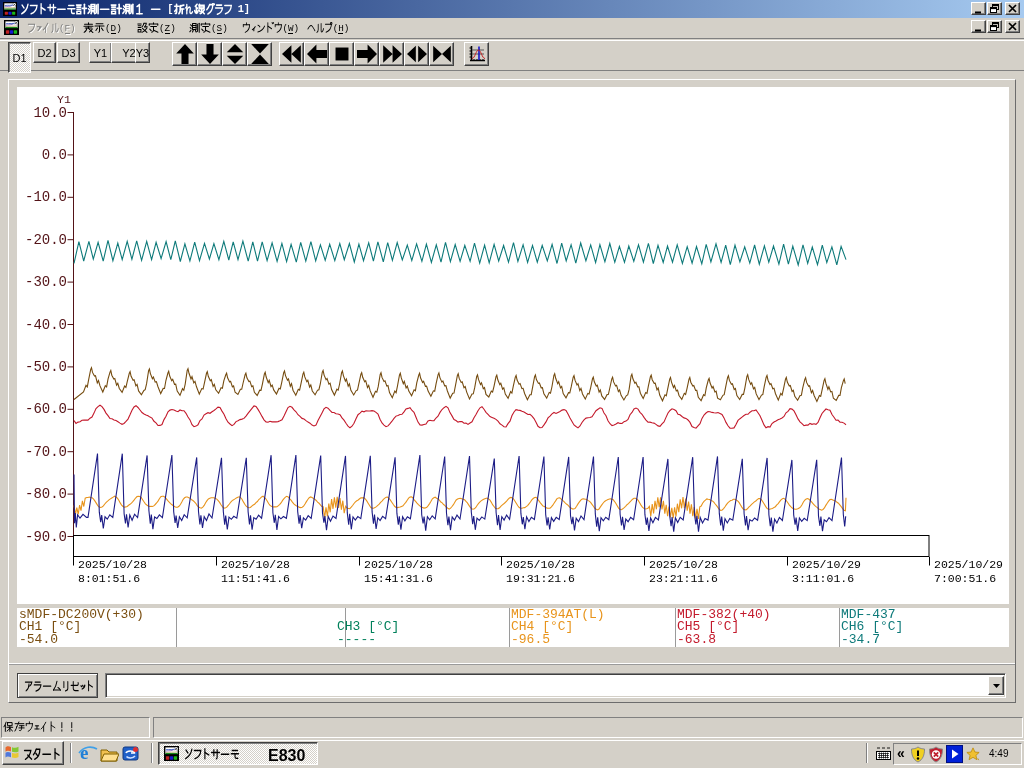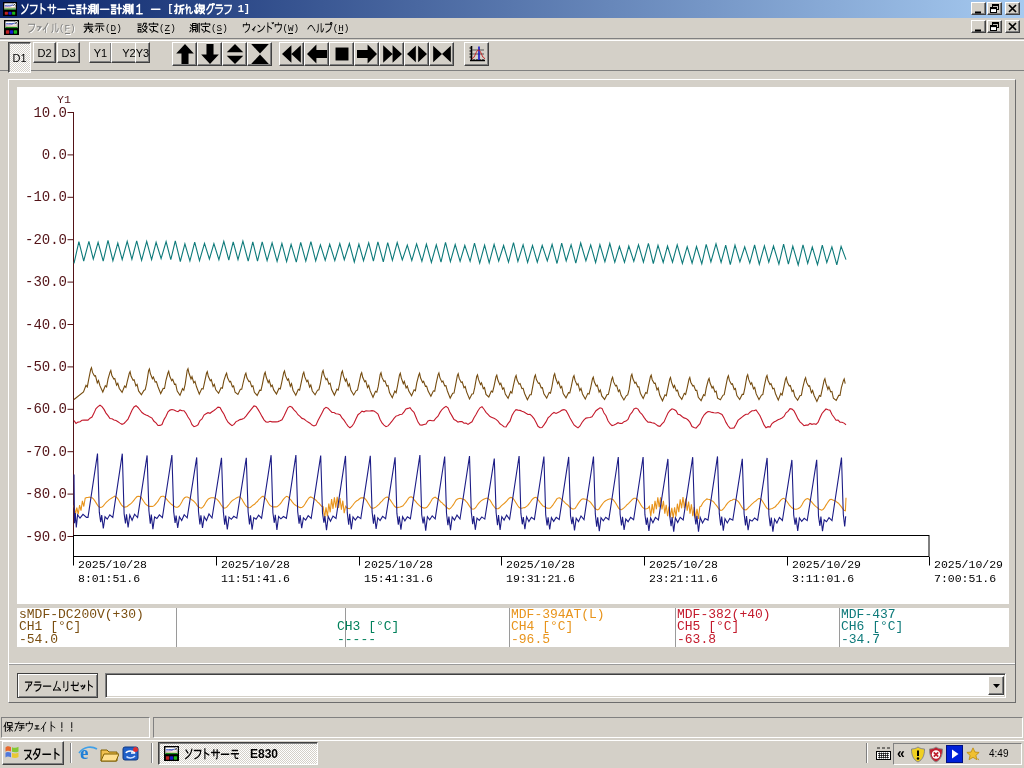--- a/index.html
+++ b/index.html
@@ -699,21 +699,21 @@
       <g transform="translate(43.68,0) scale(0.9,1)">
         <path d="M2,7.5 H12"></path>
       </g>
       <g transform="translate(56.28,0) scale(0.8,1)">
         <path d="M3,3 H11"></path>
         <path d="M1.5,7 H12.5"></path>
         <path d="M7.3,7 V10.5 C7.3,12.4 8.8,13 11.5,12.5"></path>
       </g>
     </g>
   </svg>
-<div class="abs" style="left:250px;top:747px;font-size:12px;font-weight:bold;font-family:'Liberation Sans',sans-serif">E830</div>
+<div class="abs" style="left:268px;top:747px;font-size:16px;font-weight:bold;font-family:'Liberation Sans',sans-serif">E830</div>
 <div class="etch" style="left:866px;top:743px;height:20px"></div>
 <svg class="abs" style="left:875px;top:746px" width="17" height="15" viewBox="0 0 17 15">
 <path d="M2,2 L5,2 M7,2 L10,2 M12,2 L15,2" stroke="#000" stroke-width="0.9"></path>
 <rect x="1.5" y="5.5" width="14" height="8" fill="#fff" stroke="#000"></rect>
 <g stroke="#000" stroke-width="0.7">
       <path d="M3,7.5 H14 M3,9.5 H14 M3,11.5 H14"></path>
       <path d="M4.5,6.5 V12.5 M6.5,6.5 V12.5 M8.5,6.5 V12.5 M10.5,6.5 V12.5 M12.5,6.5 V12.5"></path>
     </g>
 </svg>
 <div class="abs" style="left:893px;top:743px;width:129px;height:22px;border-top:1px solid #808080;border-left:1px solid #808080;border-right:1px solid #fff;border-bottom:1px solid #fff"></div>

